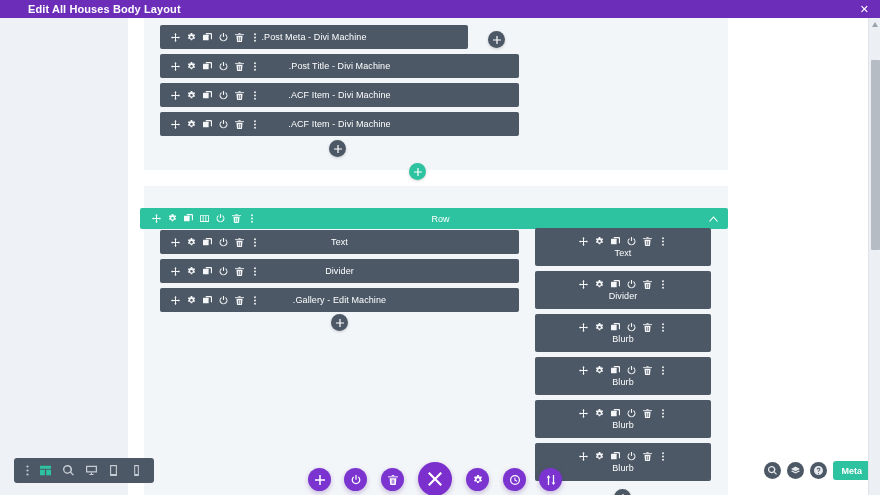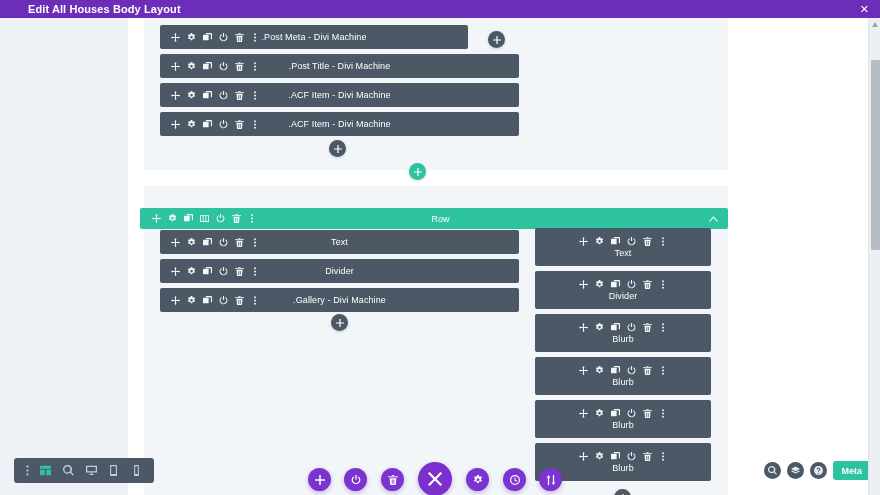--- a/index.html
+++ b/index.html
@@ -549,21 +549,21 @@
           </svg>
         </span>
       <span>
           <svg class="ic-sm" viewBox="0 0 4 16">
             <circle cx="2" cy="2.2" r="1.6"></circle>
             <circle cx="2" cy="8" r="1.6"></circle>
             <circle cx="2" cy="13.8" r="1.6"></circle>
           </svg>
         </span>
     </span>
-    <span class="label">.Gallery - Divi Machine</span>
+    <span class="label">.Gallery - Edit Machine</span>
   </div>
 
   <div class="addbtn add-dark" style="left:331px; top:296px; width:17px; height:17px;">
     <svg viewBox="0 0 16 16">
         <path d="M6.8 0h2.4v6.8H16v2.4H9.2V16H6.8V9.2H0V6.8h6.8z"></path>
       </svg>
   </div>
 
   <div class="modv" style="left:535px; top:210px;">
     <span class="icons">

